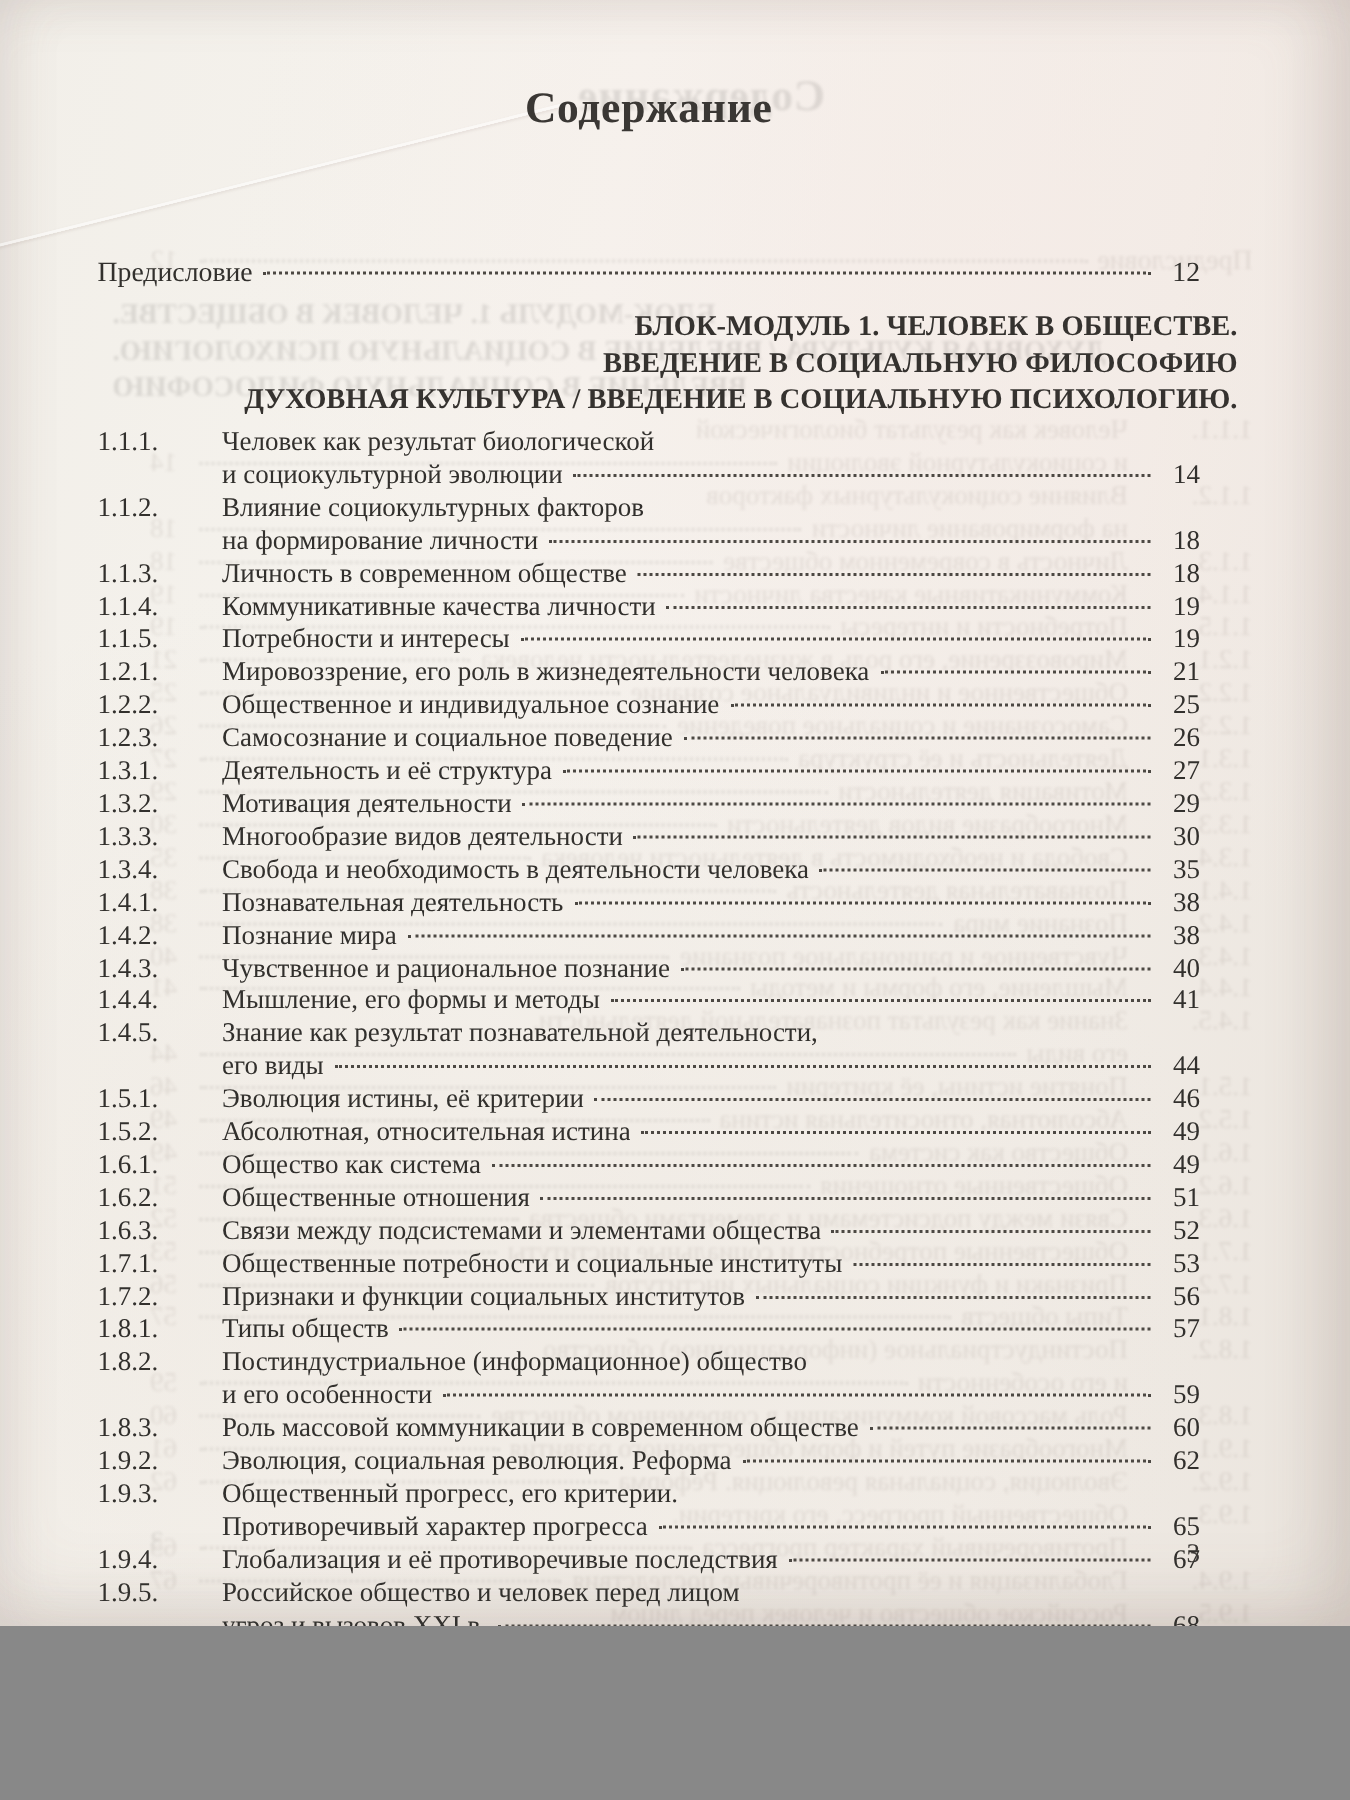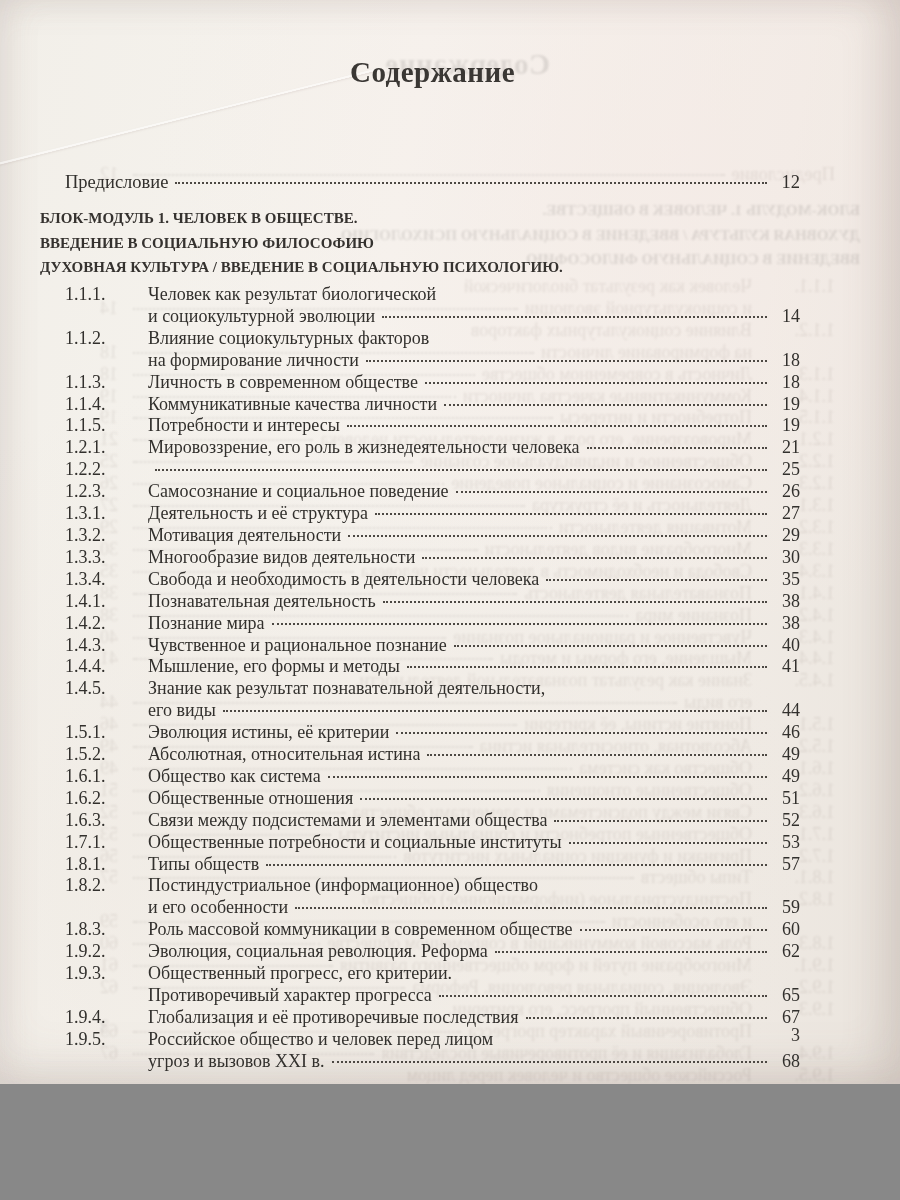--- a/index.html
+++ b/index.html
@@ -54,22 +54,22 @@
     position: absolute;
     top: 172px; left: 65px; right: 100px;
     display: flex;
     align-items: baseline;
     font-size: 18.5px;
     font-weight: normal;
   }
   .module-header {
     position: absolute;
     top: 206px; left: 40px; right: 75px;
-    text-align: left;
-    font-size: 15px;
+    text-align: right;
+    font-size: 19px;
     font-weight: bold;
     line-height: 24.5px;
     color: #35322f;
   }
   .toc {
     position: absolute;
     top: 284px; left: 65px; right: 100px;
   }
   .toc-row {
     display: flex;
@@ -399,20 +399,21 @@
           <span class="pg">19</span>
         </div>
         <div class="toc-row">
           <span class="num">1.2.1.</span>
           <span class="ttl">Мировоззрение, его роль в жизнедеятельности человека</span>
           <span class="leader"></span>
           <span class="pg">21</span>
         </div>
         <div class="toc-row">
           <span class="num">1.2.2.</span>
+          <span class="ttl">Общественное и индивидуальное сознание</span>
           <span class="leader"></span>
           <span class="pg">25</span>
         </div>
         <div class="toc-row">
           <span class="num">1.2.3.</span>
           <span class="ttl">Самосознание и социальное поведение</span>
           <span class="leader"></span>
           <span class="pg">26</span>
         </div>
         <div class="toc-row">
@@ -503,20 +504,26 @@
           <span class="leader"></span>
           <span class="pg">52</span>
         </div>
         <div class="toc-row">
           <span class="num">1.7.1.</span>
           <span class="ttl">Общественные потребности и социальные институты</span>
           <span class="leader"></span>
           <span class="pg">53</span>
         </div>
         <div class="toc-row">
+          <span class="num">1.7.2.</span>
+          <span class="ttl">Признаки и функции социальных институтов</span>
+          <span class="leader"></span>
+          <span class="pg">56</span>
+        </div>
+        <div class="toc-row">
           <span class="num">1.8.1.</span>
           <span class="ttl">Типы обществ</span>
           <span class="leader"></span>
           <span class="pg">57</span>
         </div>
         <div class="toc-row">
           <span class="num">1.8.2.</span>
           <span class="ttl">Постиндустриальное (информационное) общество</span>
         </div>
         <div class="toc-row">

